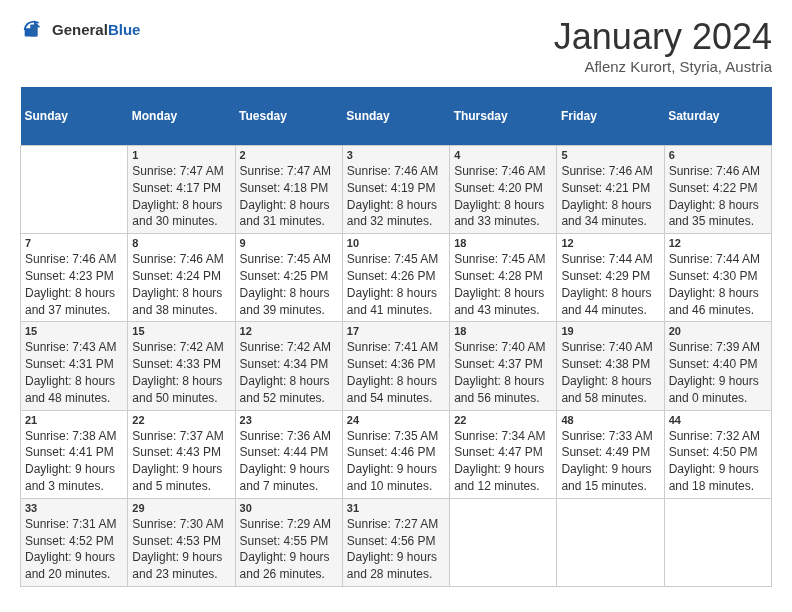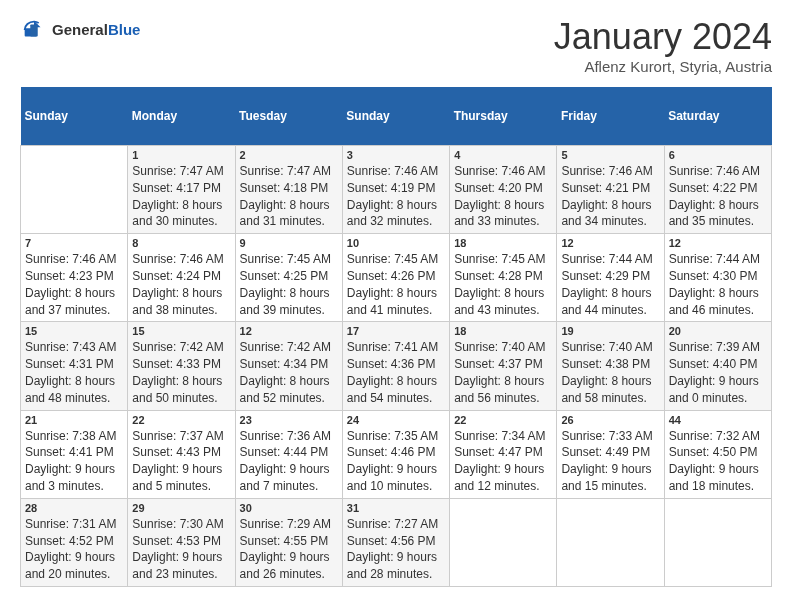--- a/index.html
+++ b/index.html
@@ -221,31 +221,31 @@
           </td>
           <td>
             <span class="day-number">24</span>
             <div class="day-info">Sunrise: 7:35 AM<br>Sunset: 4:46 PM<br>Daylight: 9 hours and 10 minutes.</div>
           </td>
           <td>
             <span class="day-number">22</span>
             <div class="day-info">Sunrise: 7:34 AM<br>Sunset: 4:47 PM<br>Daylight: 9 hours and 12 minutes.</div>
           </td>
           <td>
-            <span class="day-number">26</span>
+            <span class="day-number">48</span>
             <div class="day-info">Sunrise: 7:33 AM<br>Sunset: 4:49 PM<br>Daylight: 9 hours and 15 minutes.</div>
           </td>
           <td>
             <span class="day-number">44</span>
             <div class="day-info">Sunrise: 7:32 AM<br>Sunset: 4:50 PM<br>Daylight: 9 hours and 18 minutes.</div>
           </td>
         </tr>
         <tr>
           <td>
-            <span class="day-number">28</span>
+            <span class="day-number">33</span>
             <div class="day-info">Sunrise: 7:31 AM<br>Sunset: 4:52 PM<br>Daylight: 9 hours and 20 minutes.</div>
           </td>
           <td>
             <span class="day-number">29</span>
             <div class="day-info">Sunrise: 7:30 AM<br>Sunset: 4:53 PM<br>Daylight: 9 hours and 23 minutes.</div>
           </td>
           <td>
             <span class="day-number">30</span>
             <div class="day-info">Sunrise: 7:29 AM<br>Sunset: 4:55 PM<br>Daylight: 9 hours and 26 minutes.</div>
           </td>

